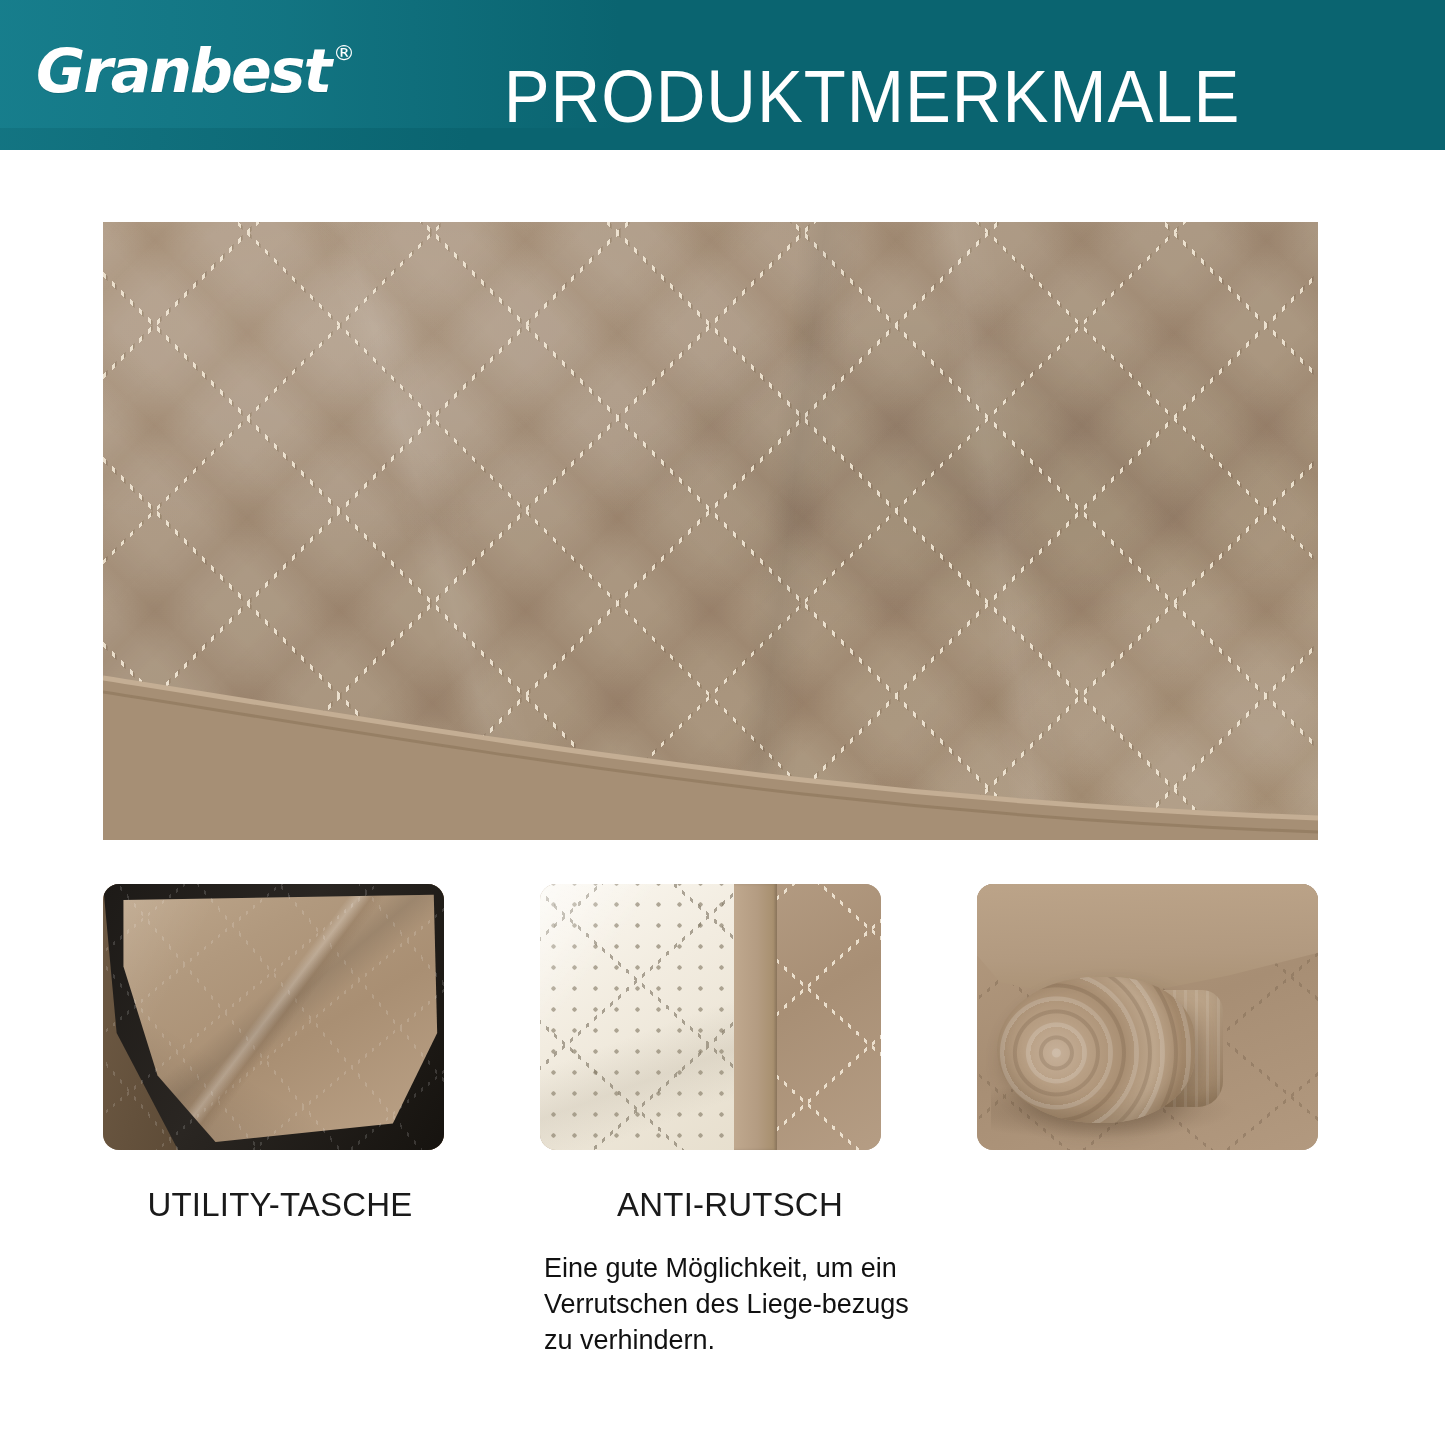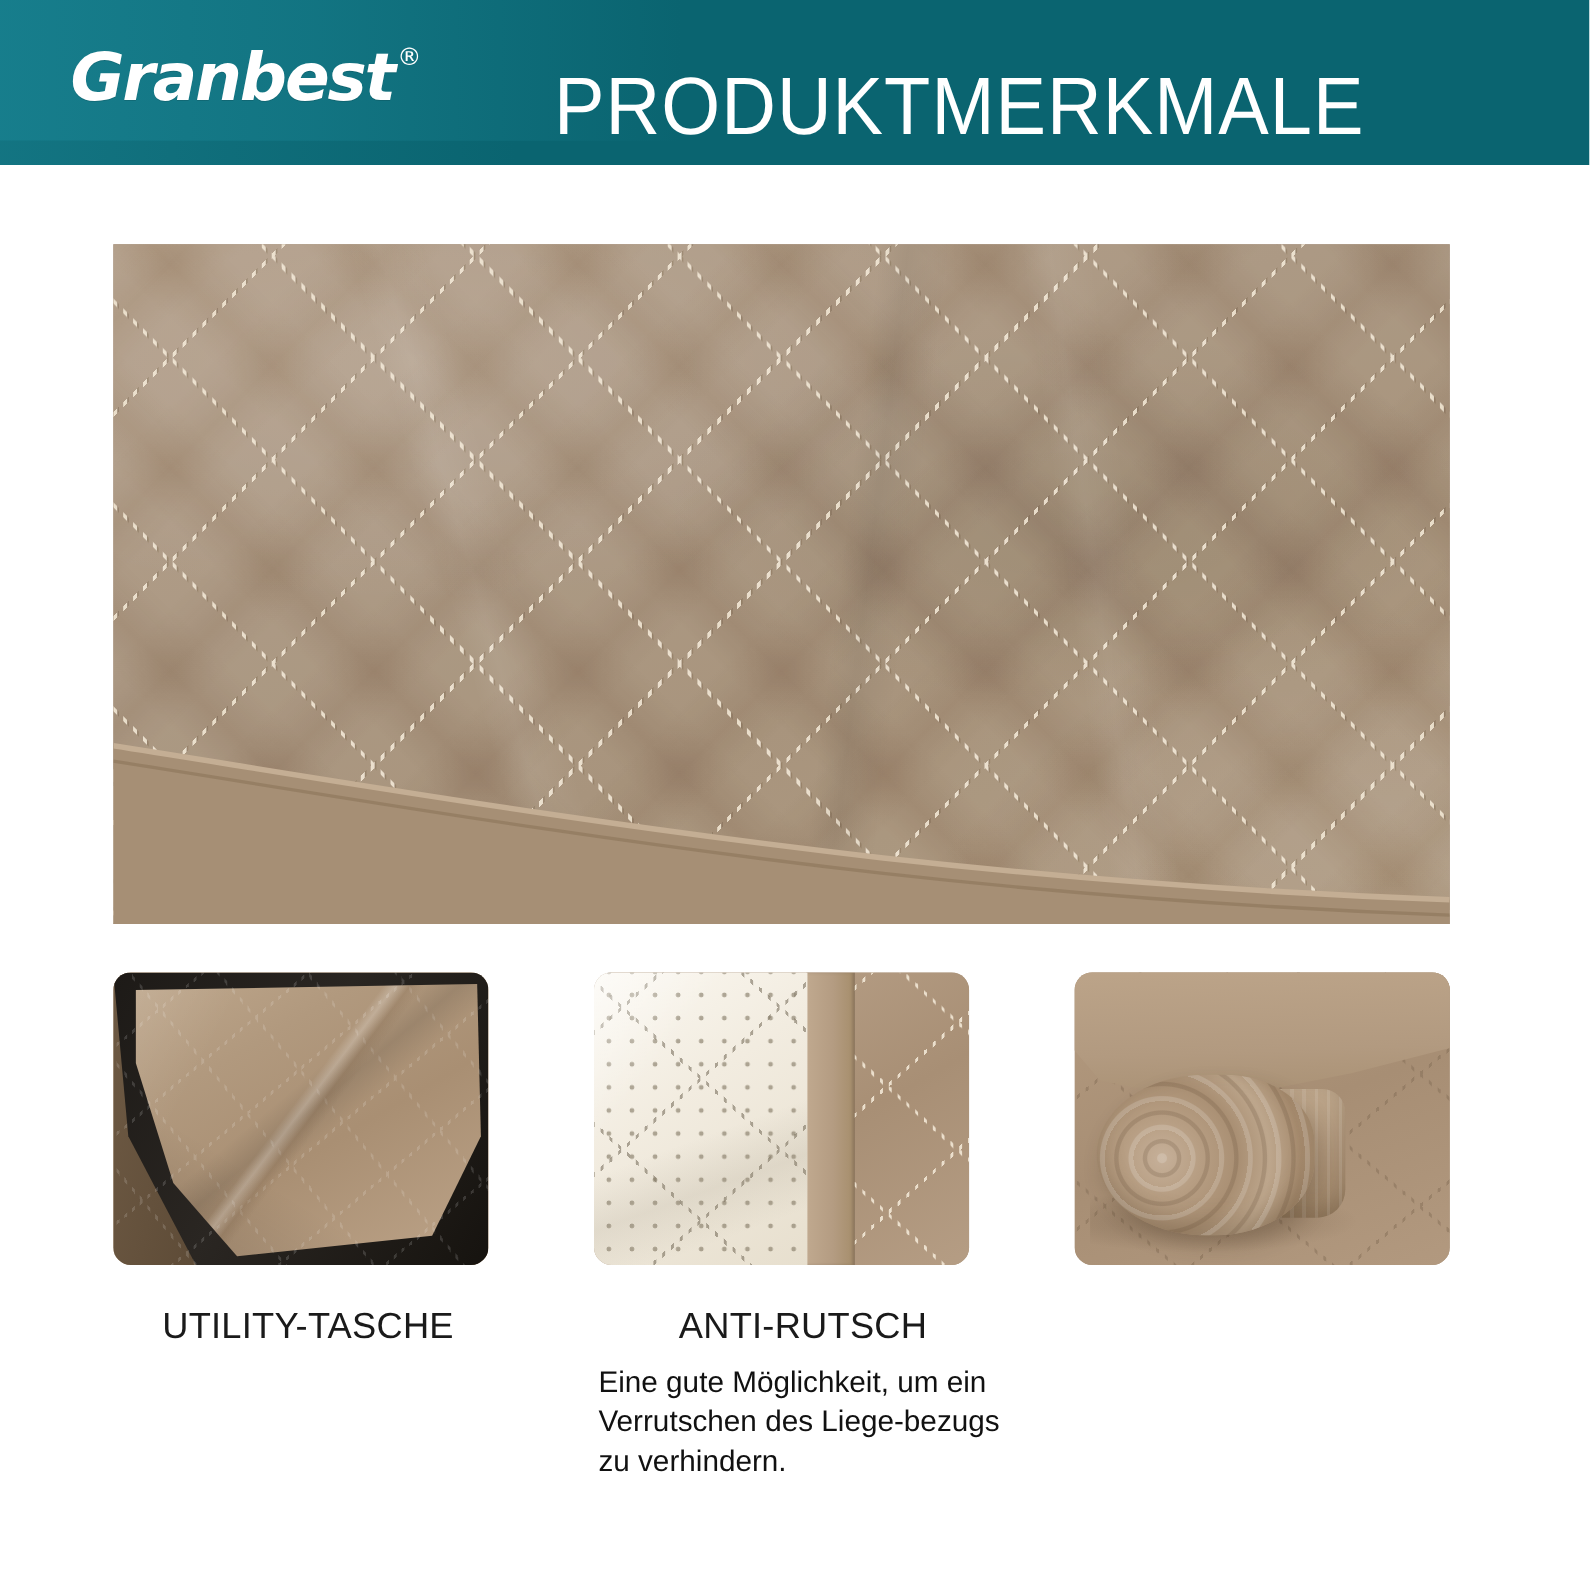--- a/index.html
+++ b/index.html
@@ -33,21 +33,20 @@
   }
   .logo-word{
     font-family:"DejaVu Sans", sans-serif;
     font-size:60px;
     font-weight:bold;
     font-style:italic;
     color:#ffffff;
     letter-spacing:-2px;
     line-height:70px;
     text-shadow:0 1px 0 rgba(0,0,0,.12);
-    margin-left:28px;
   }
   .logo-reg{
     font-family:"DejaVu Sans", sans-serif;
     font-size:22px; color:#ffffff; line-height:1;
     margin-top:6px; margin-left:3px;
   }
   .header-title{
     position:absolute; left:0; top:0; width:1445px; height:192px;
     display:flex; align-items:center; justify-content:center;
     padding-left:300px;
@@ -321,21 +320,21 @@
   
   .captions{
     position:absolute; left:80px; top:1186px; width:1300px;
     display:flex; justify-content:space-between;
   }
   .caption{ width:400px; }
   .caption-title{
     font-family:"Liberation Sans", sans-serif;
     font-size:33px; color:#1a1a1a; font-weight:normal;
     text-align:center; letter-spacing:.2px;
-    margin-bottom:14px; white-space:nowrap;
+    margin-bottom:26px; white-space:nowrap;
   }
   .caption-body{
     font-family:"Liberation Sans", sans-serif;
     font-size:27px; line-height:1.34; color:#111111;
     text-align:left; padding-left:8px;
   }
   .caption-2 .caption-body{ padding-left:14px; }
   .caption-3 .caption-body{ padding-left:4px; }
 </style>
 </head>

